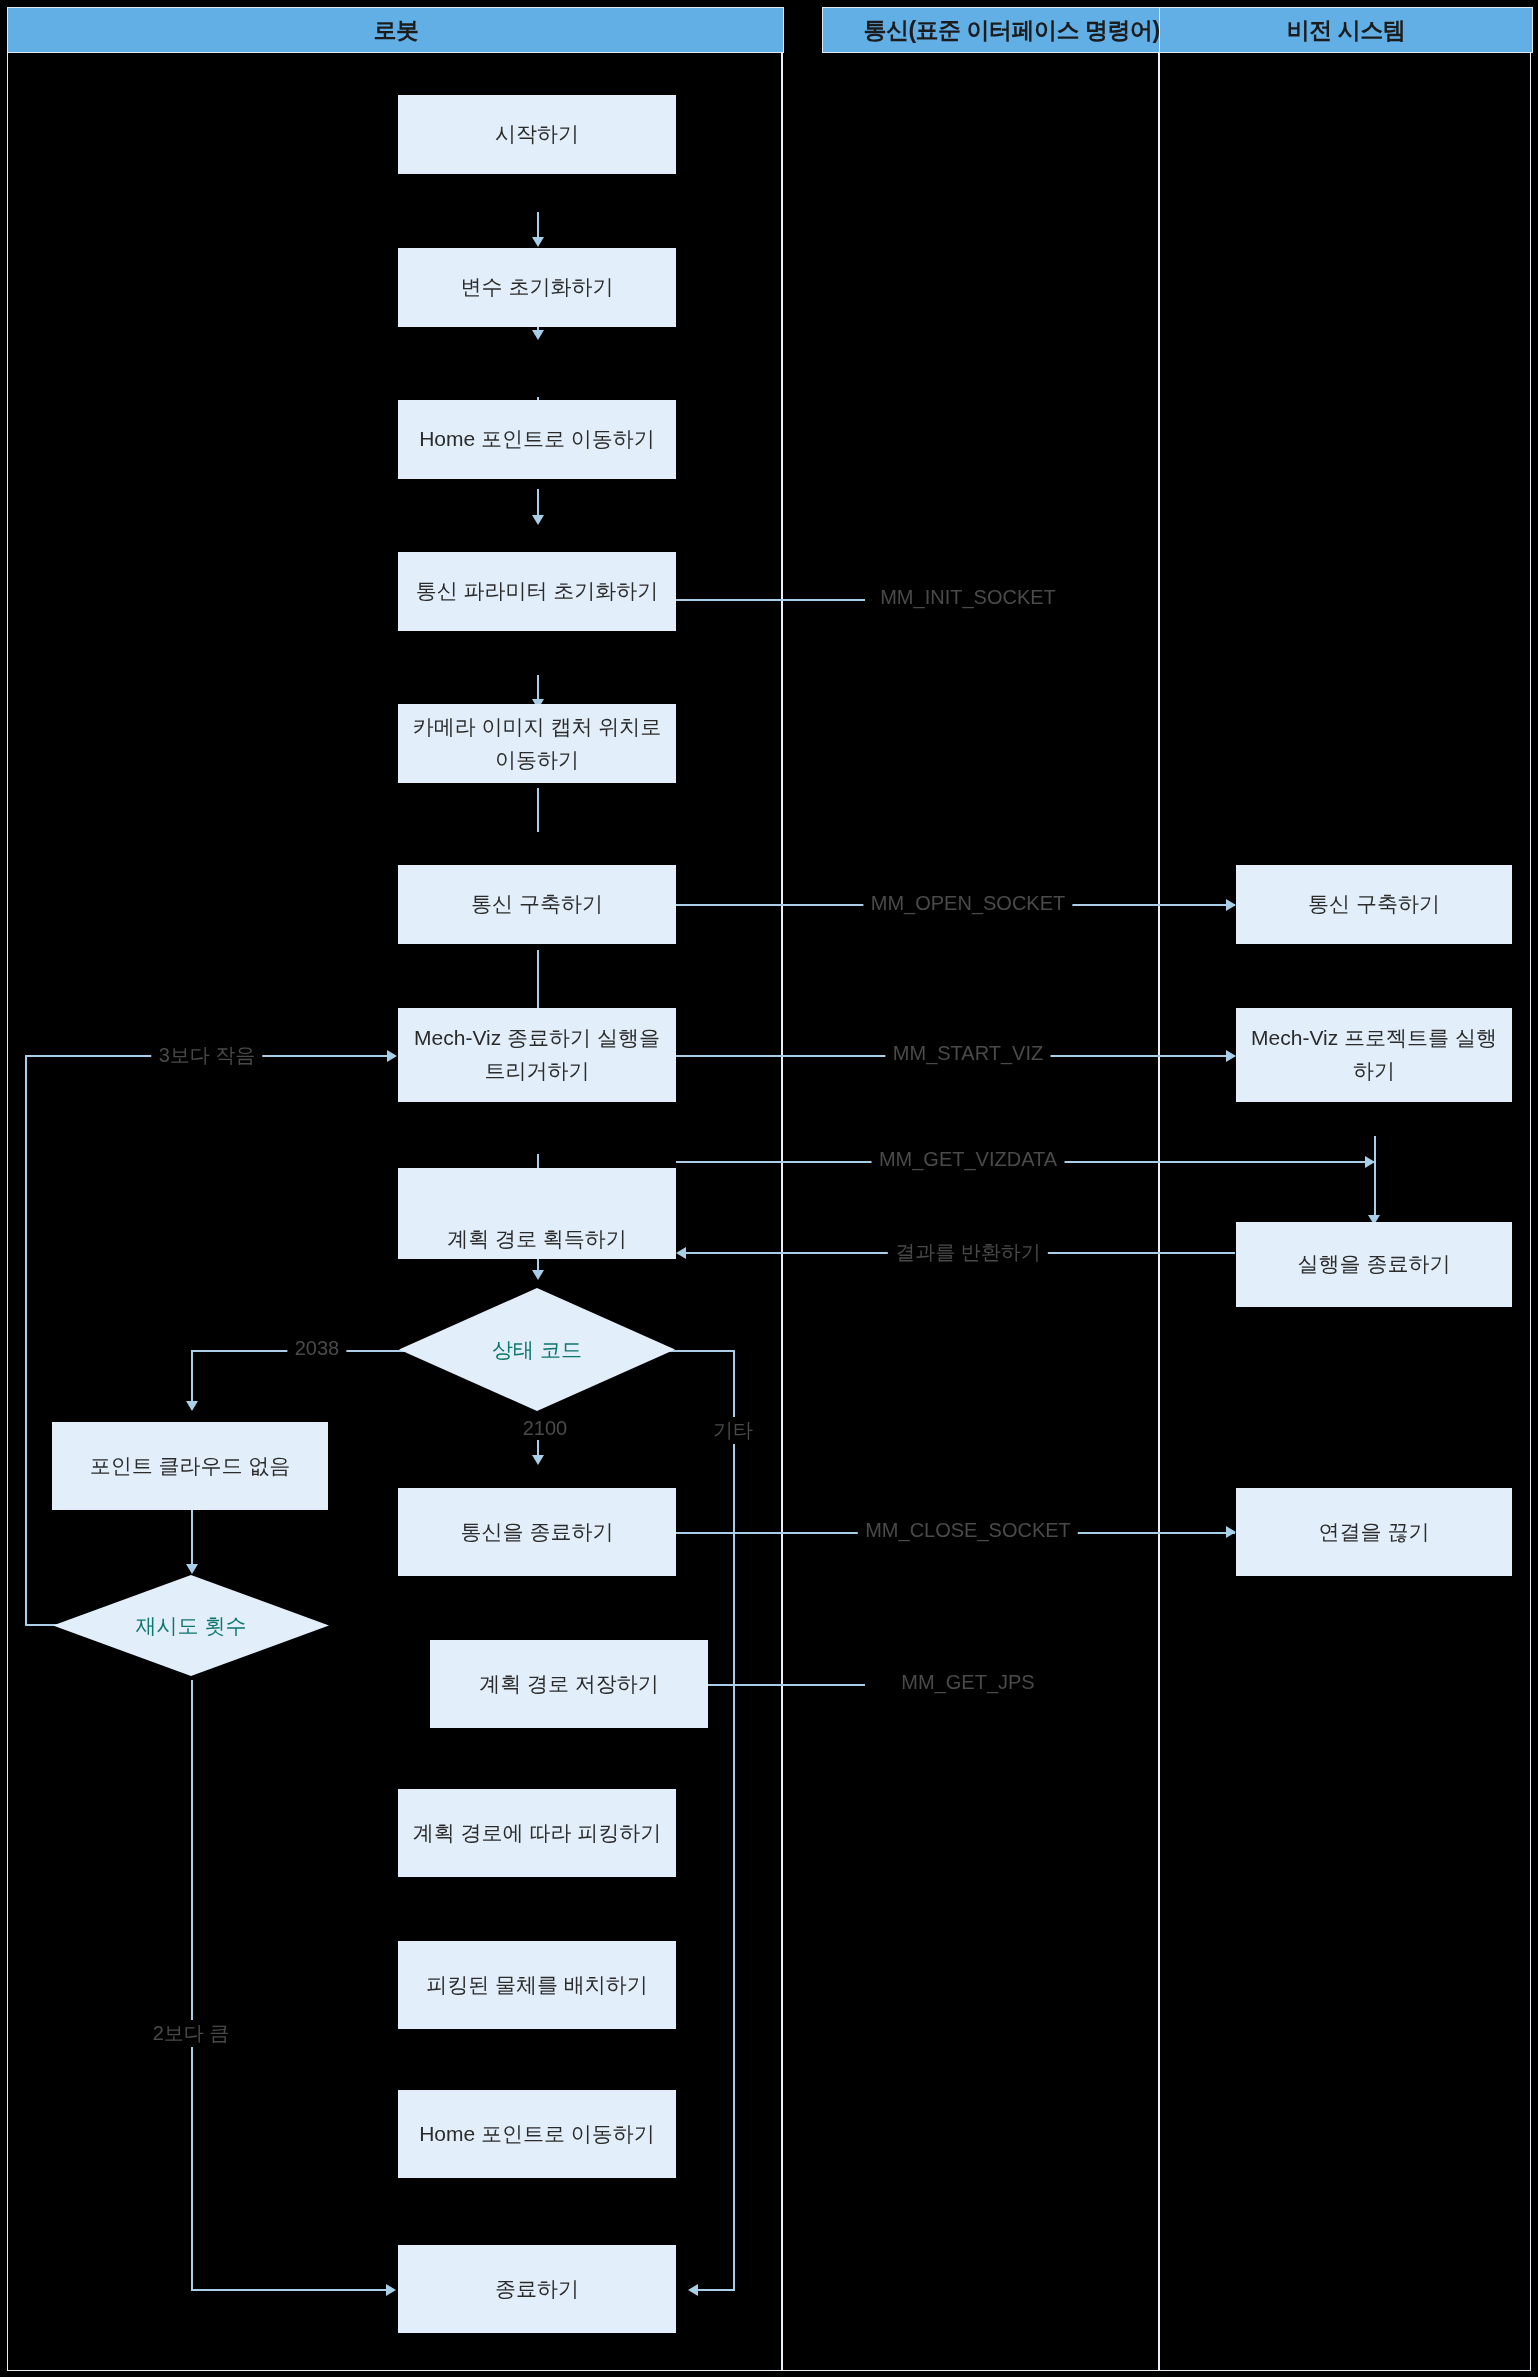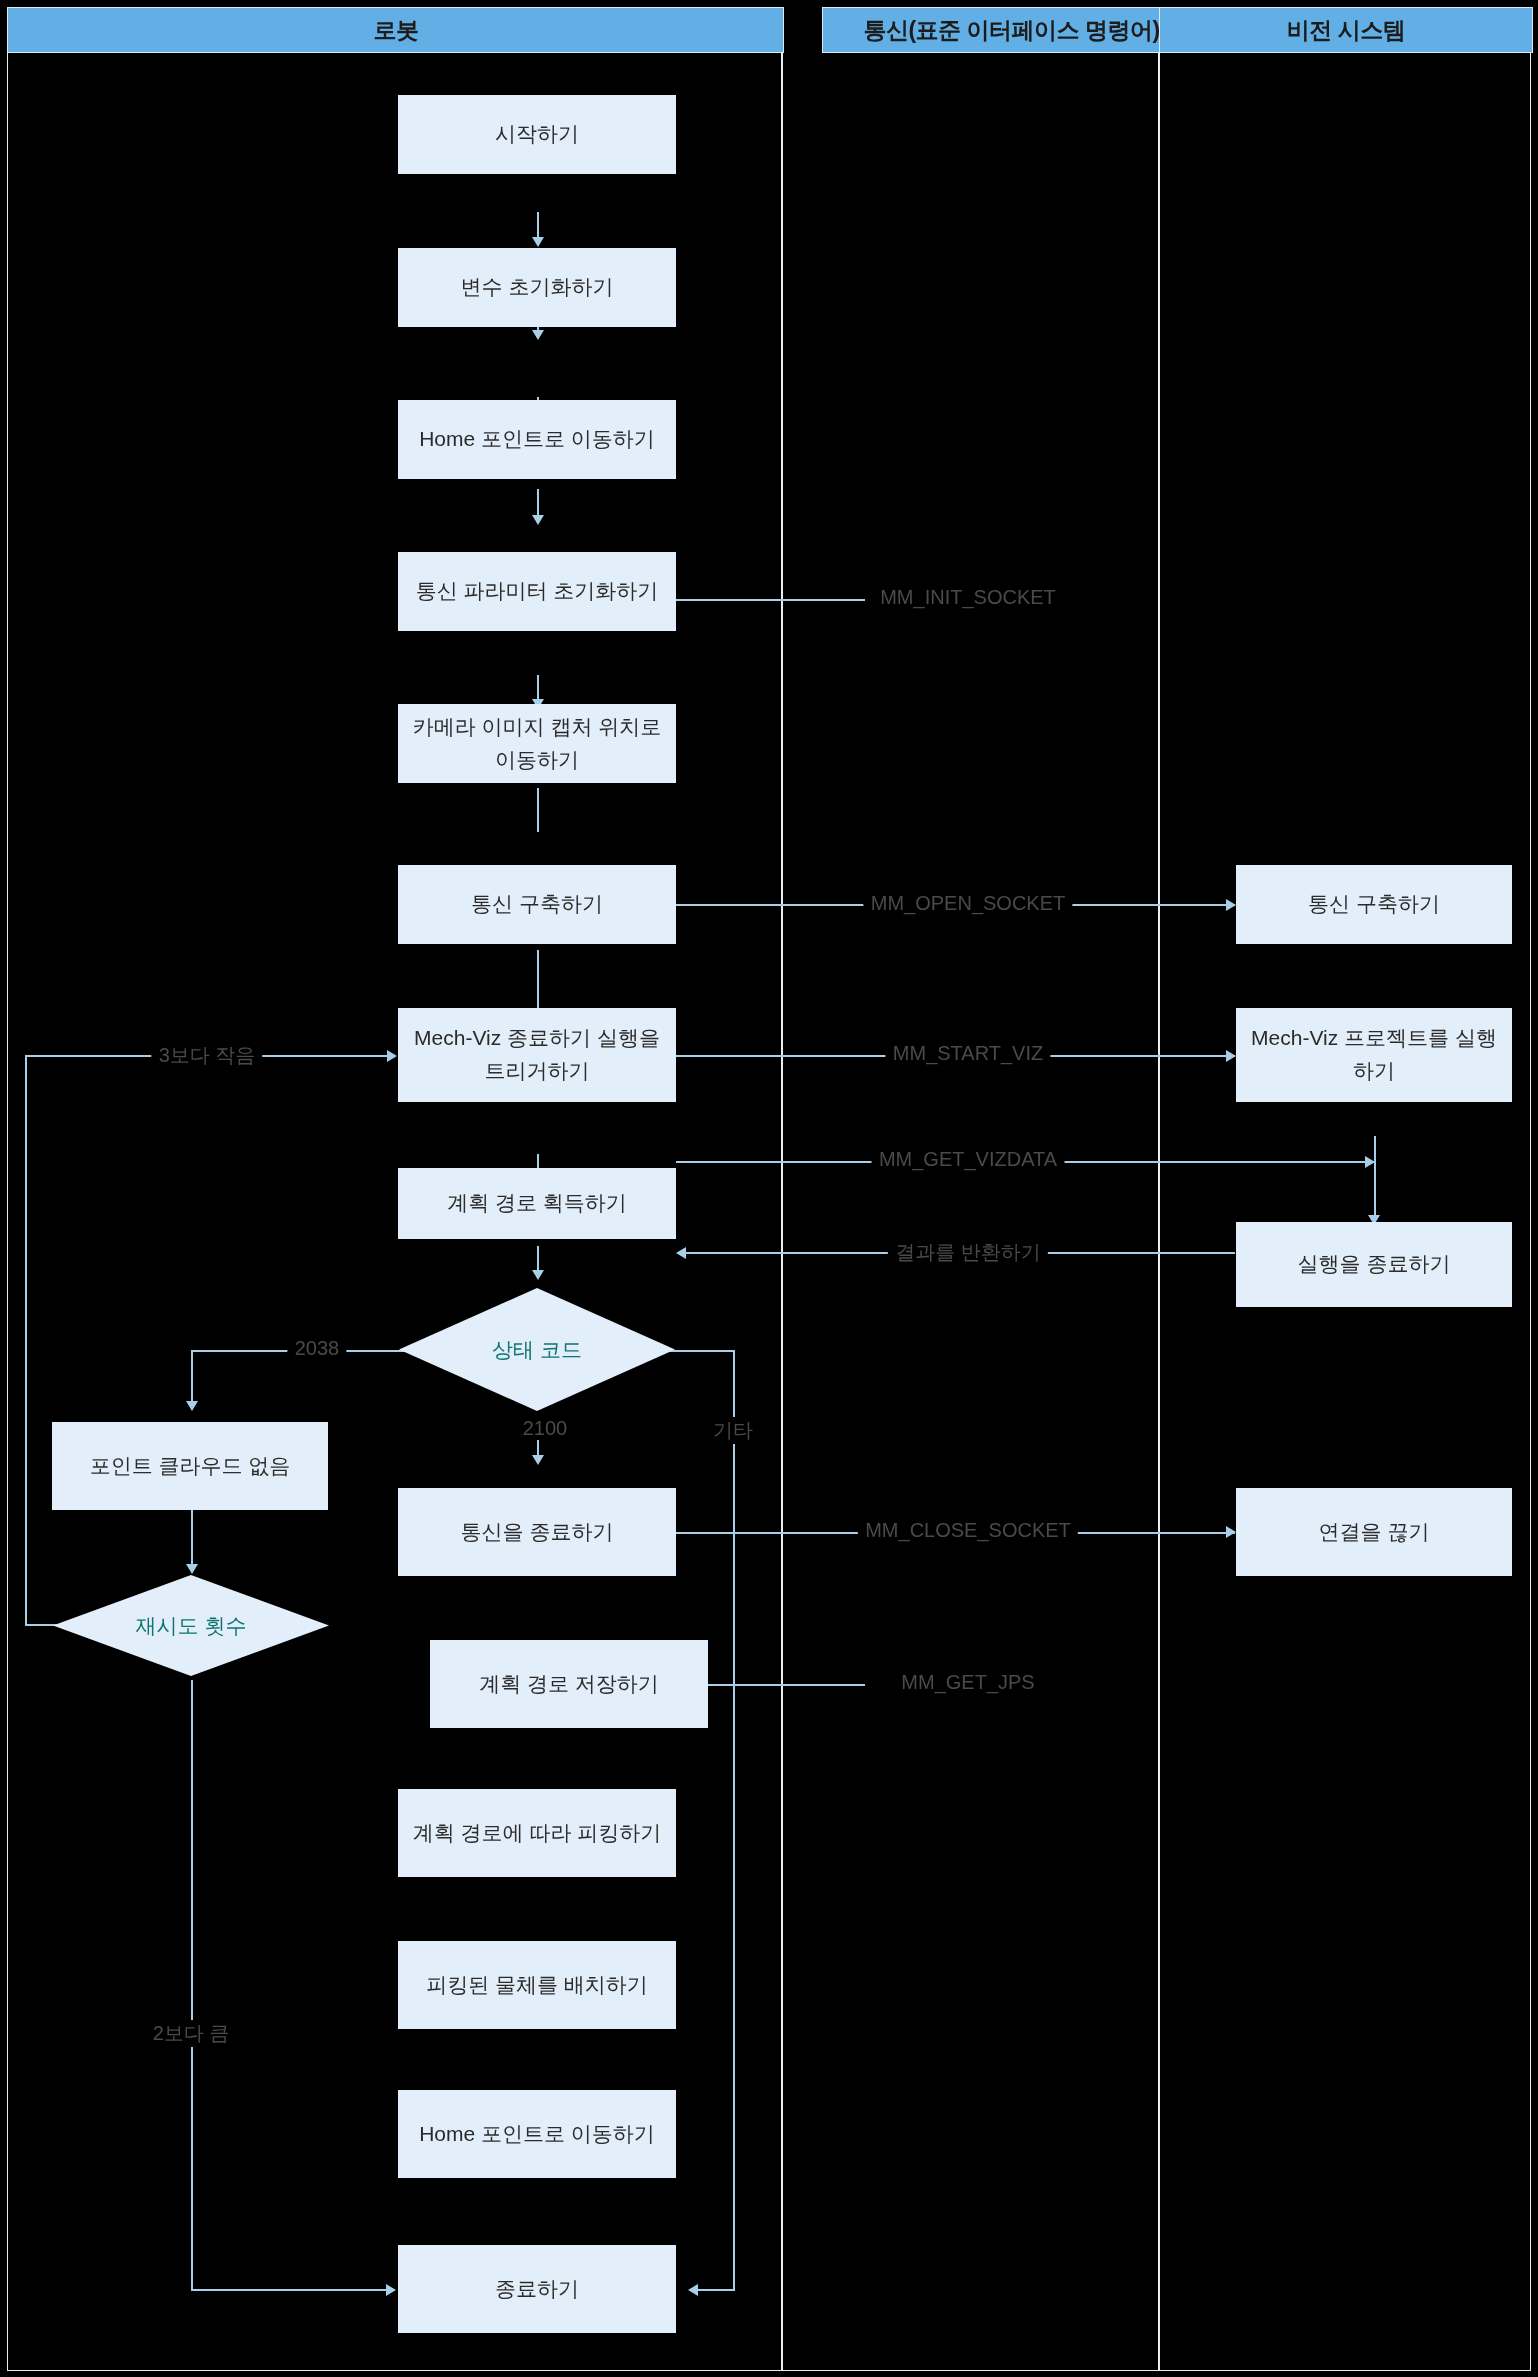--- a/index.html
+++ b/index.html
@@ -170,21 +170,21 @@
   </div>
   <div class="node" style="left:398px;top:704px;width:278px;height:79px;">
     <span>카메라 이미지 캡처 위치로 이동하기</span>
   </div>
   <div class="node" style="left:398px;top:865px;width:278px;height:79px;">
     <span>통신 구축하기</span>
   </div>
   <div class="node" style="left:398px;top:1008px;width:278px;height:94px;">
     <span>Mech-Viz 종료하기 실행을 트리거하기</span>
   </div>
-  <div class="node" style="left:398px;top:1168px;width:278px;height:71px;">
+  <div class="node" style="left:398px;top:1168px;width:278px;height:91px;align-items:flex-end;">
     <span>계획 경로 획득하기</span>
   </div>
 
   <div class="diamond" style="left:399px;top:1288px;width:276px;height:123px;">
     <span>상태 코드</span>
   </div>
 
   <div class="node" style="left:52px;top:1422px;width:276px;height:88px;">
     <span>포인트 클라우드 없음</span>
   </div>

